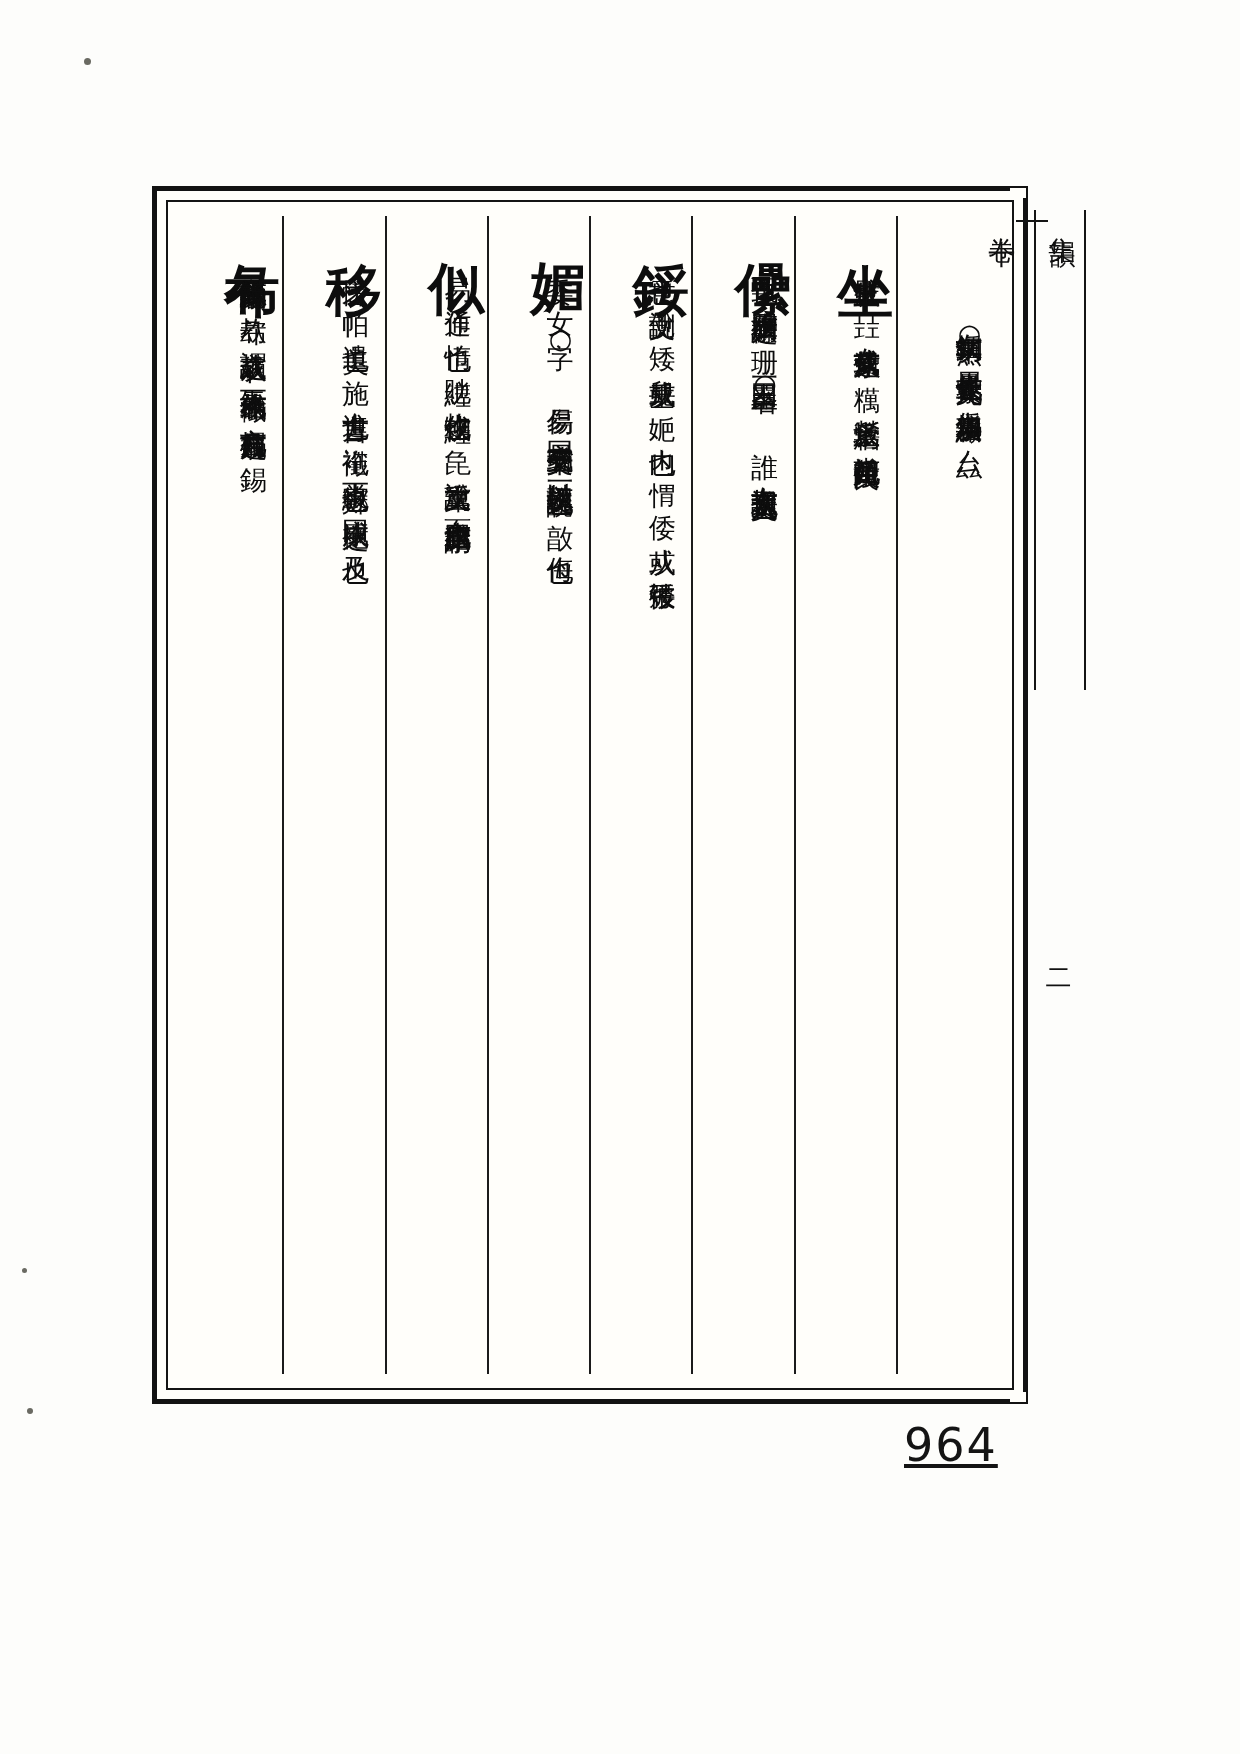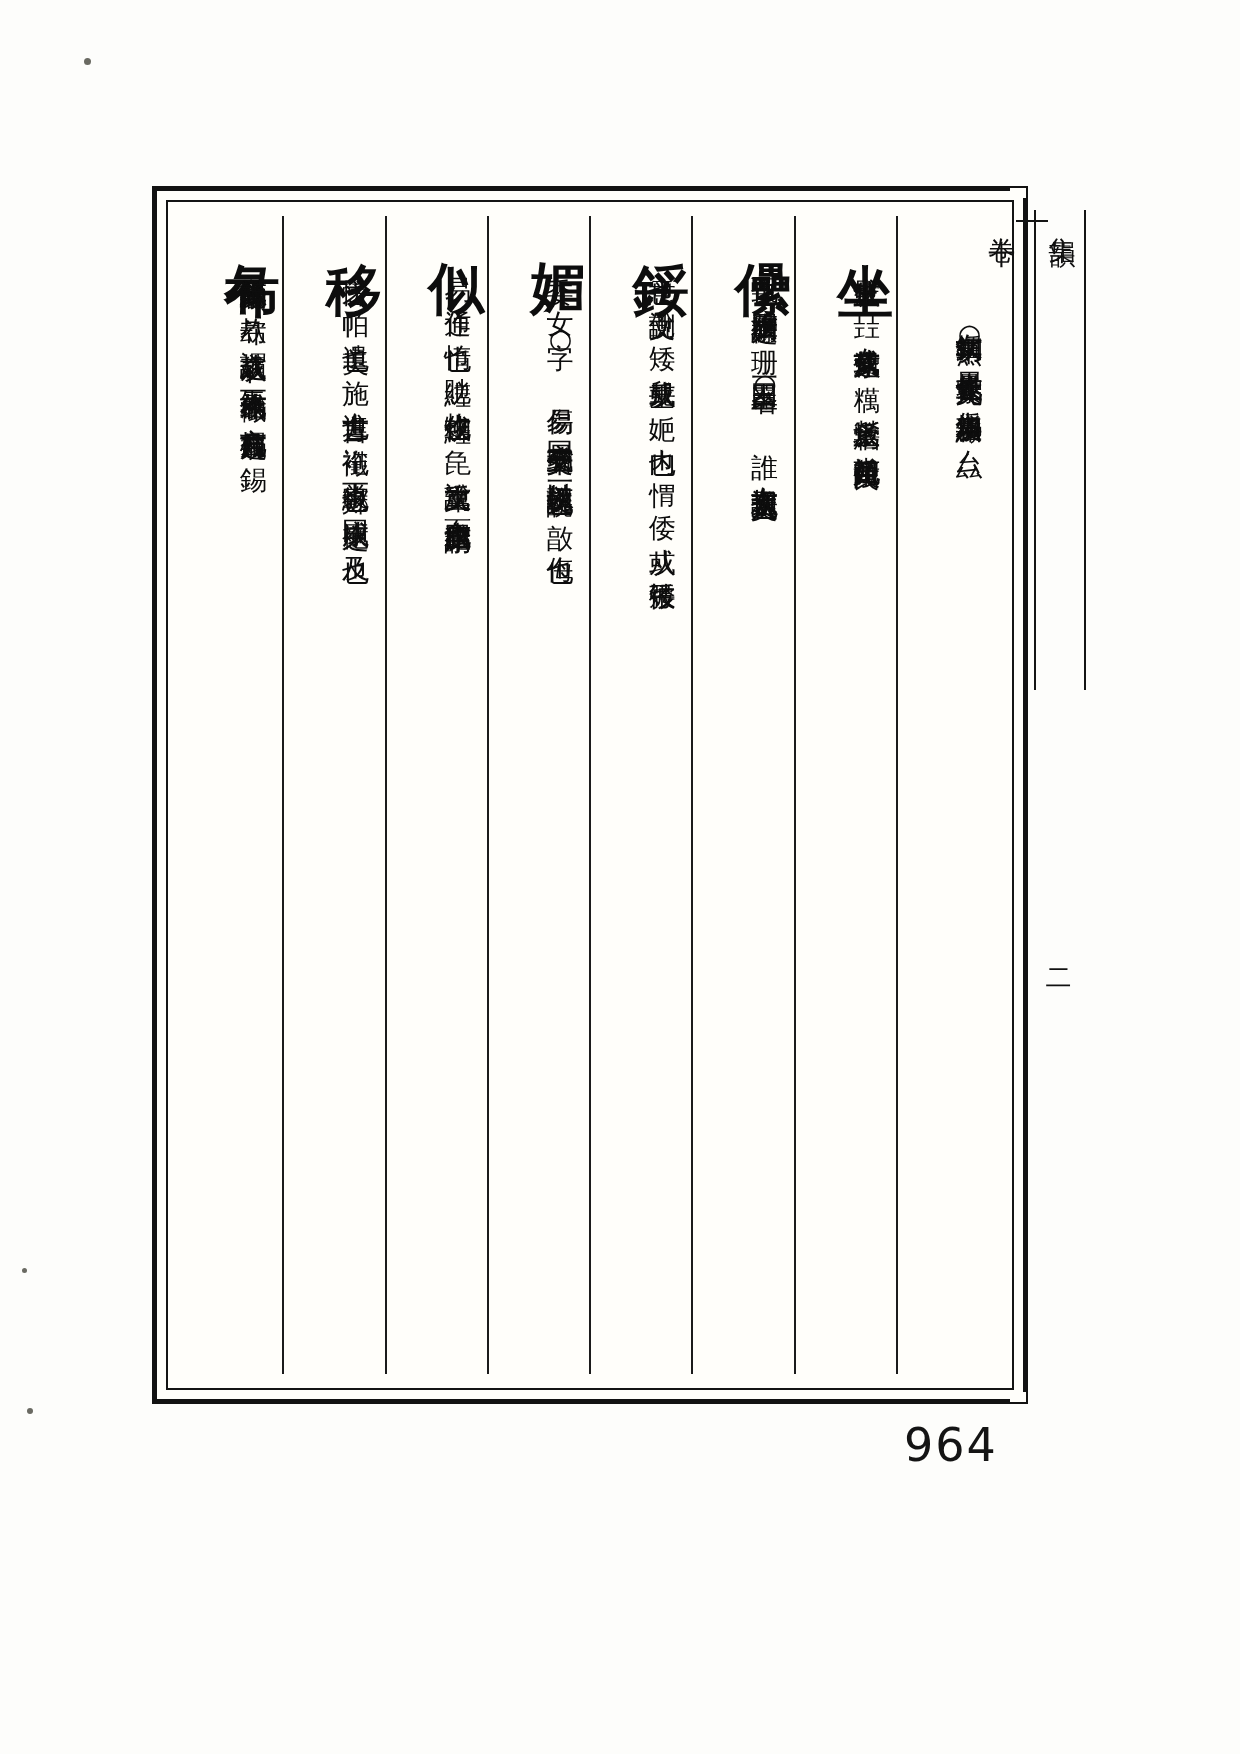--- a/index.html
+++ b/index.html
@@ -137,20 +137,21 @@
 
   
   .page-number {
     position: absolute;
     left: 904px;
     top: 1418px;
     font-family: "DejaVu Sans", sans-serif;
     font-size: 46px;
     letter-spacing: 2px;
     color: #141414;
+    text-decoration: underline;
   }
 
   
   .top-head {
     position: absolute;
     left: 944px;
     top: 200px;
     font-size: 34px;
     color: #0d0d0d;
     writing-mode: vertical-rl;

